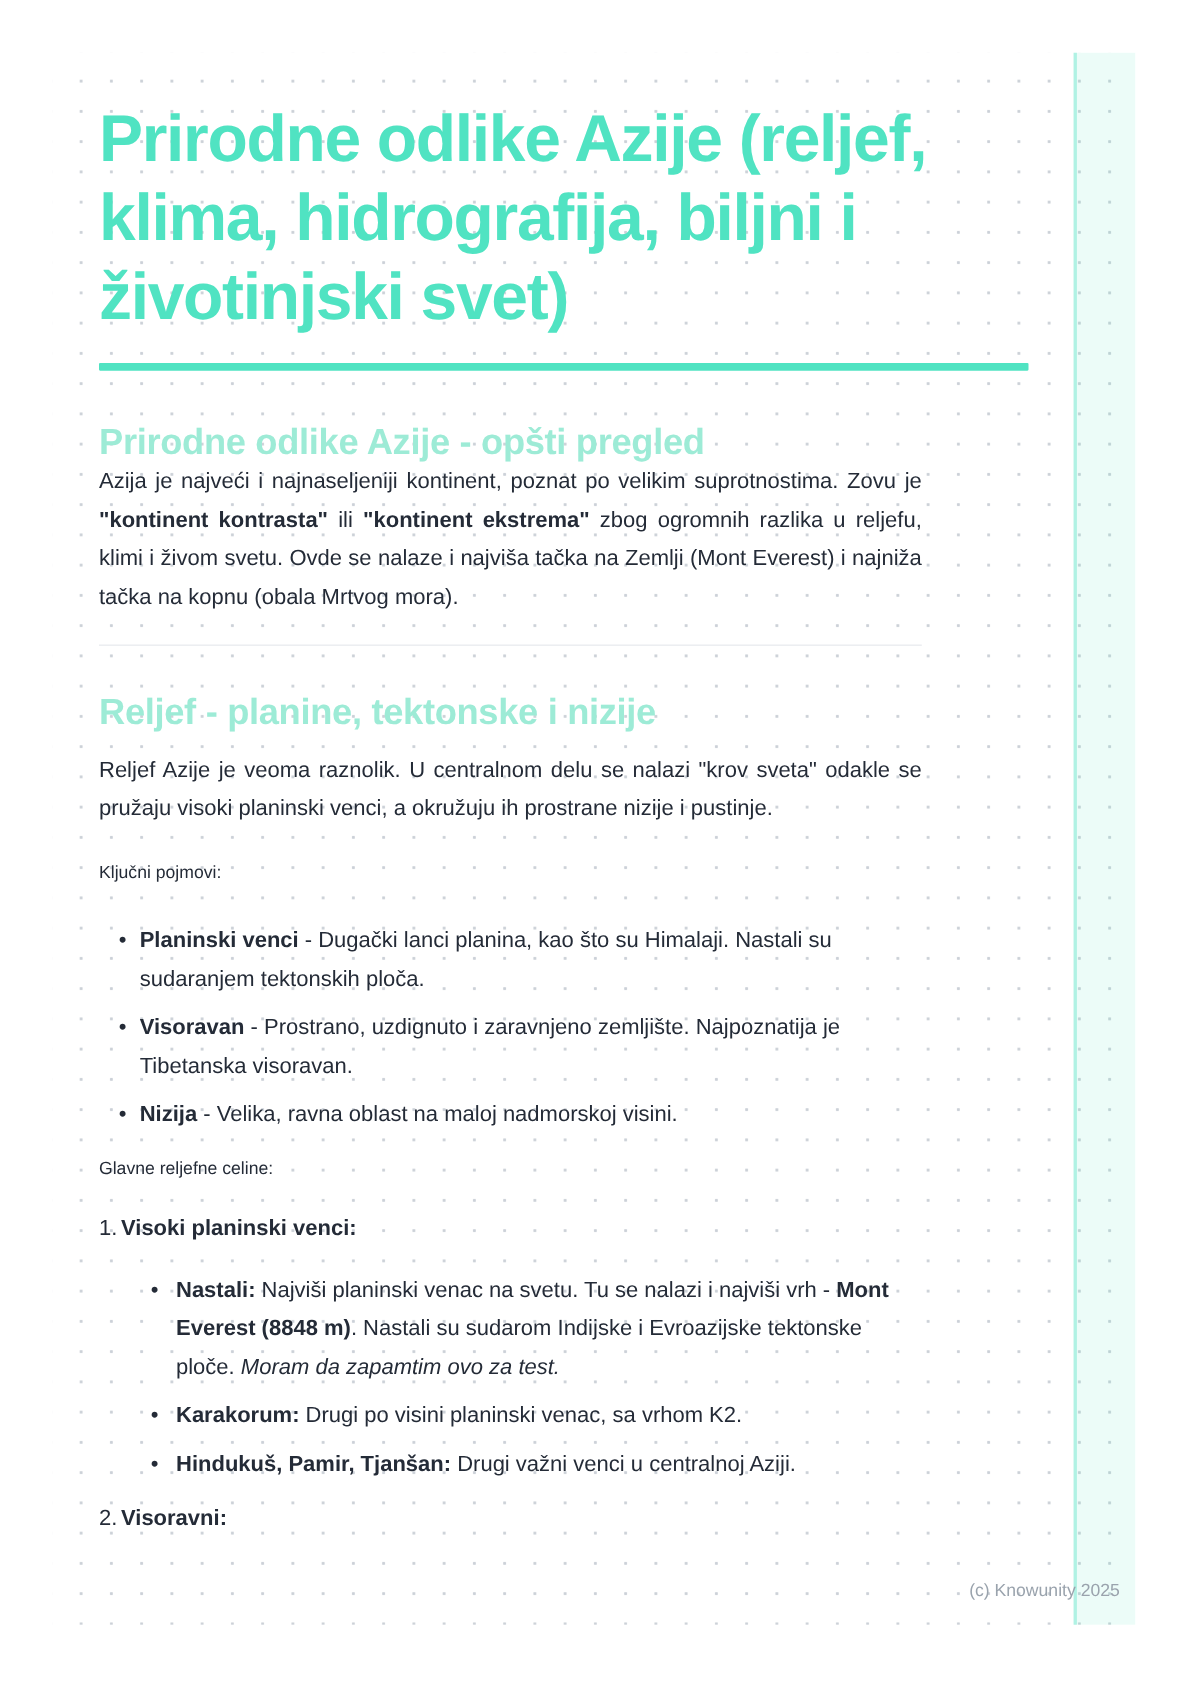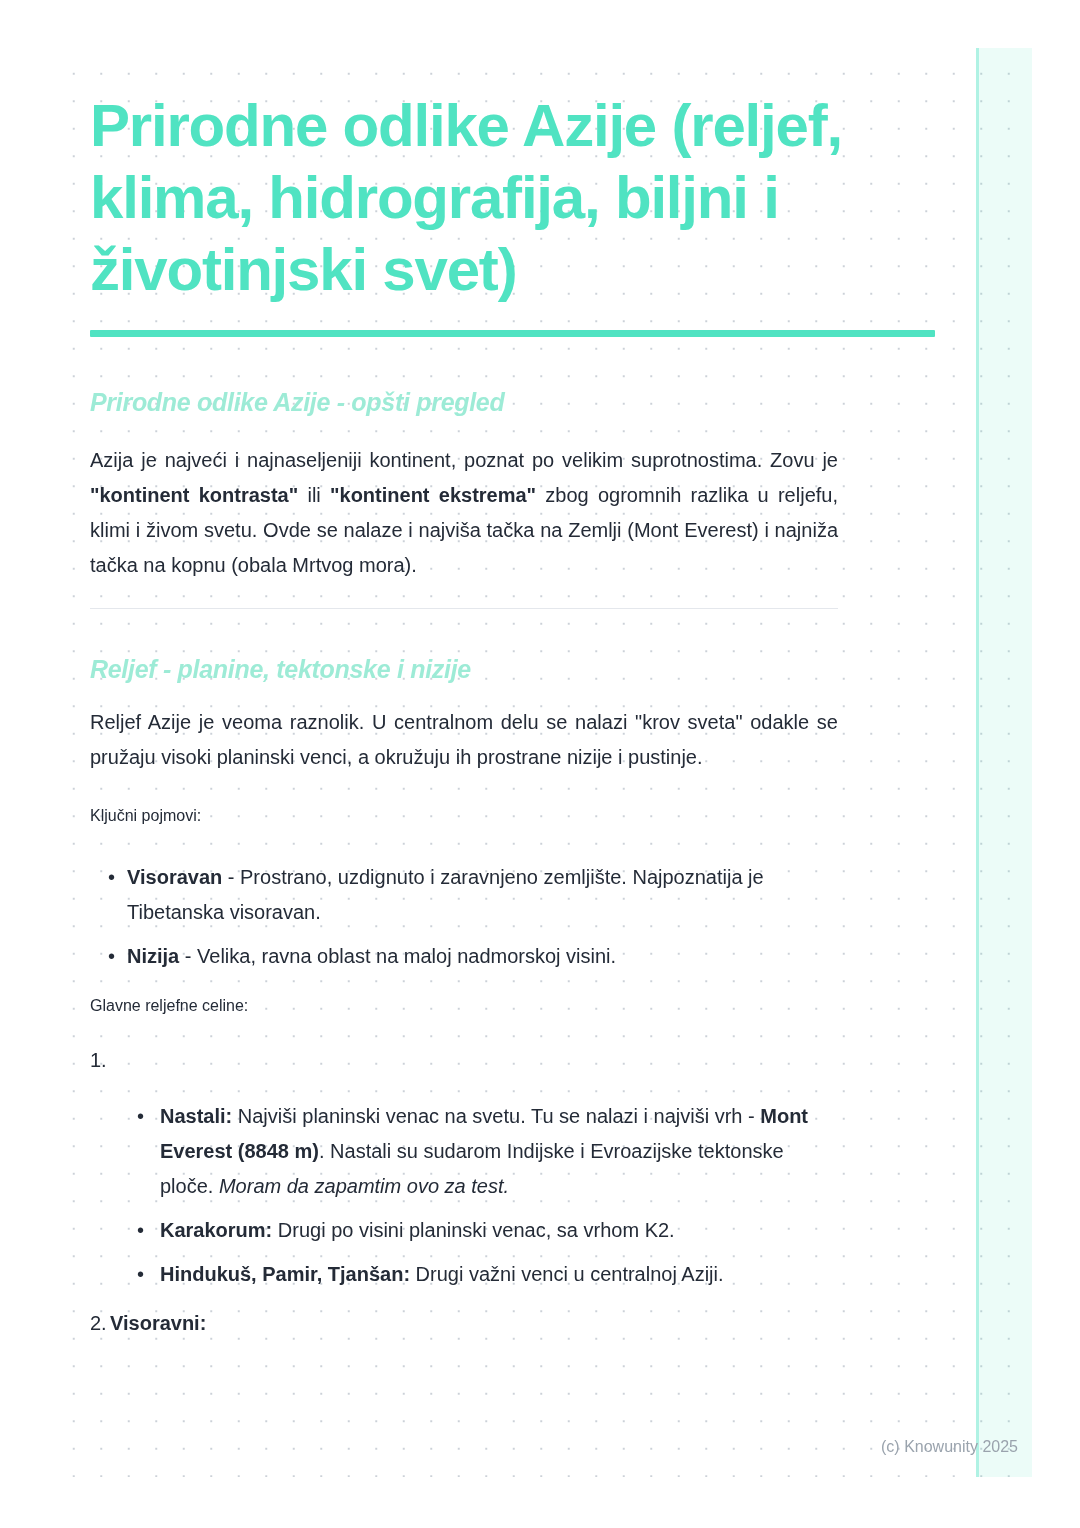--- a/index.html
+++ b/index.html
@@ -29,31 +29,30 @@
     border-left:3px solid rgba(80,227,194,0.38);
   }
   .content{position:absolute;left:42px;top:0;width:846px;}
   h1.title{
     margin-top:42px;
     font-size:60px;line-height:72px;font-weight:800;letter-spacing:-1.2px;
     color:var(--accent);
   }
   .bar{margin-top:24px;height:7px;width:845px;background:var(--accent);border-radius:1px;}
   h2.section{
-    font-size:25px;line-height:38px;font-weight:700;letter-spacing:-0.3px;
+    font-size:33px;line-height:38px;font-weight:700;letter-spacing:-0.3px;
     color:var(--heading);
-    font-style:italic;
   }
   .h2-intro{margin-top:46px;}
   .h2-relief{margin-top:41px;}
   .para{
     width:748px;font-size:20px;line-height:35px;color:var(--text);
     text-align:justify;
   }
-  .para-intro{margin-top:22px;}
+  .para-intro{}
   .para-relief{margin-top:17px;}
   .divider{margin-top:25px;width:748px;height:1px;background:var(--divider);}
   .label-bold{margin-top:23px;font-size:16px;line-height:35px;font-weight:400;color:var(--text);}
   .units-label{margin-top:14px;}
   .ul{margin-top:27px;width:748px;}
   .li{display:flex;margin-bottom:9px;font-size:20px;line-height:35px;}
   .li .marker{flex:none;width:19px;padding-left:0;}
   .li .marker::before{content:"\2022";}
   .ul-top{padding-left:18px;}
   .ul-top .li .marker{width:19px;}
@@ -92,32 +91,37 @@
 
     <h2 class="section h2-relief">Reljef - planine, tektonske i nizije</h2>
 
     <p class="para para-relief">Reljef Azije je veoma raznolik. U centralnom delu se nalazi "krov sveta" odakle se pružaju visoki planinski venci, a okružuju ih prostrane nizije i pustinje.</p>
 
     <div class="label-bold">Ključni pojmovi:</div>
 
     <div class="ul ul-top">
       <div class="li">
         <span class="marker"></span>
+        <div class="li-text"><span class="b">Planinski venci</span><span> - Dugački lanci planina, kao što su Himalaji. Nastali su sudaranjem tektonskih ploča.</span></div>
+      </div>
+      <div class="li">
+        <span class="marker"></span>
         <div class="li-text"><span class="b">Visoravan</span><span> - Prostrano, uzdignuto i zaravnjeno zemljište. Najpoznatija je Tibetanska visoravan.</span></div>
       </div>
       <div class="li">
         <span class="marker"></span>
         <div class="li-text"><span class="b">Nizija</span><span> - Velika, ravna oblast na maloj nadmorskoj visini.</span></div>
       </div>
     </div>
 
     <div class="label-bold units-label">Glavne reljefne celine:</div>
 
     <div class="ol-item ol-1">
       <span class="num">1.</span>
+      <span class="ol-label">Visoki planinski venci:</span>
     </div>
 
     <div class="ul ul-sub">
       <div class="li">
         <span class="marker"></span>
         <div class="li-text"><span class="b">Nastali:</span><span> Najviši planinski venac na svetu. Tu se nalazi i najviši vrh - </span><span class="b">Mont Everest (8848 m)</span><span>. Nastali su sudarom Indijske i Evroazijske tektonske ploče. </span><span class="i">Moram da zapamtim ovo za test.</span></div>
       </div>
       <div class="li">
         <span class="marker"></span>
         <div class="li-text"><span class="b">Karakorum:</span><span> Drugi po visini planinski venac, sa vrhom K2.</span></div>

